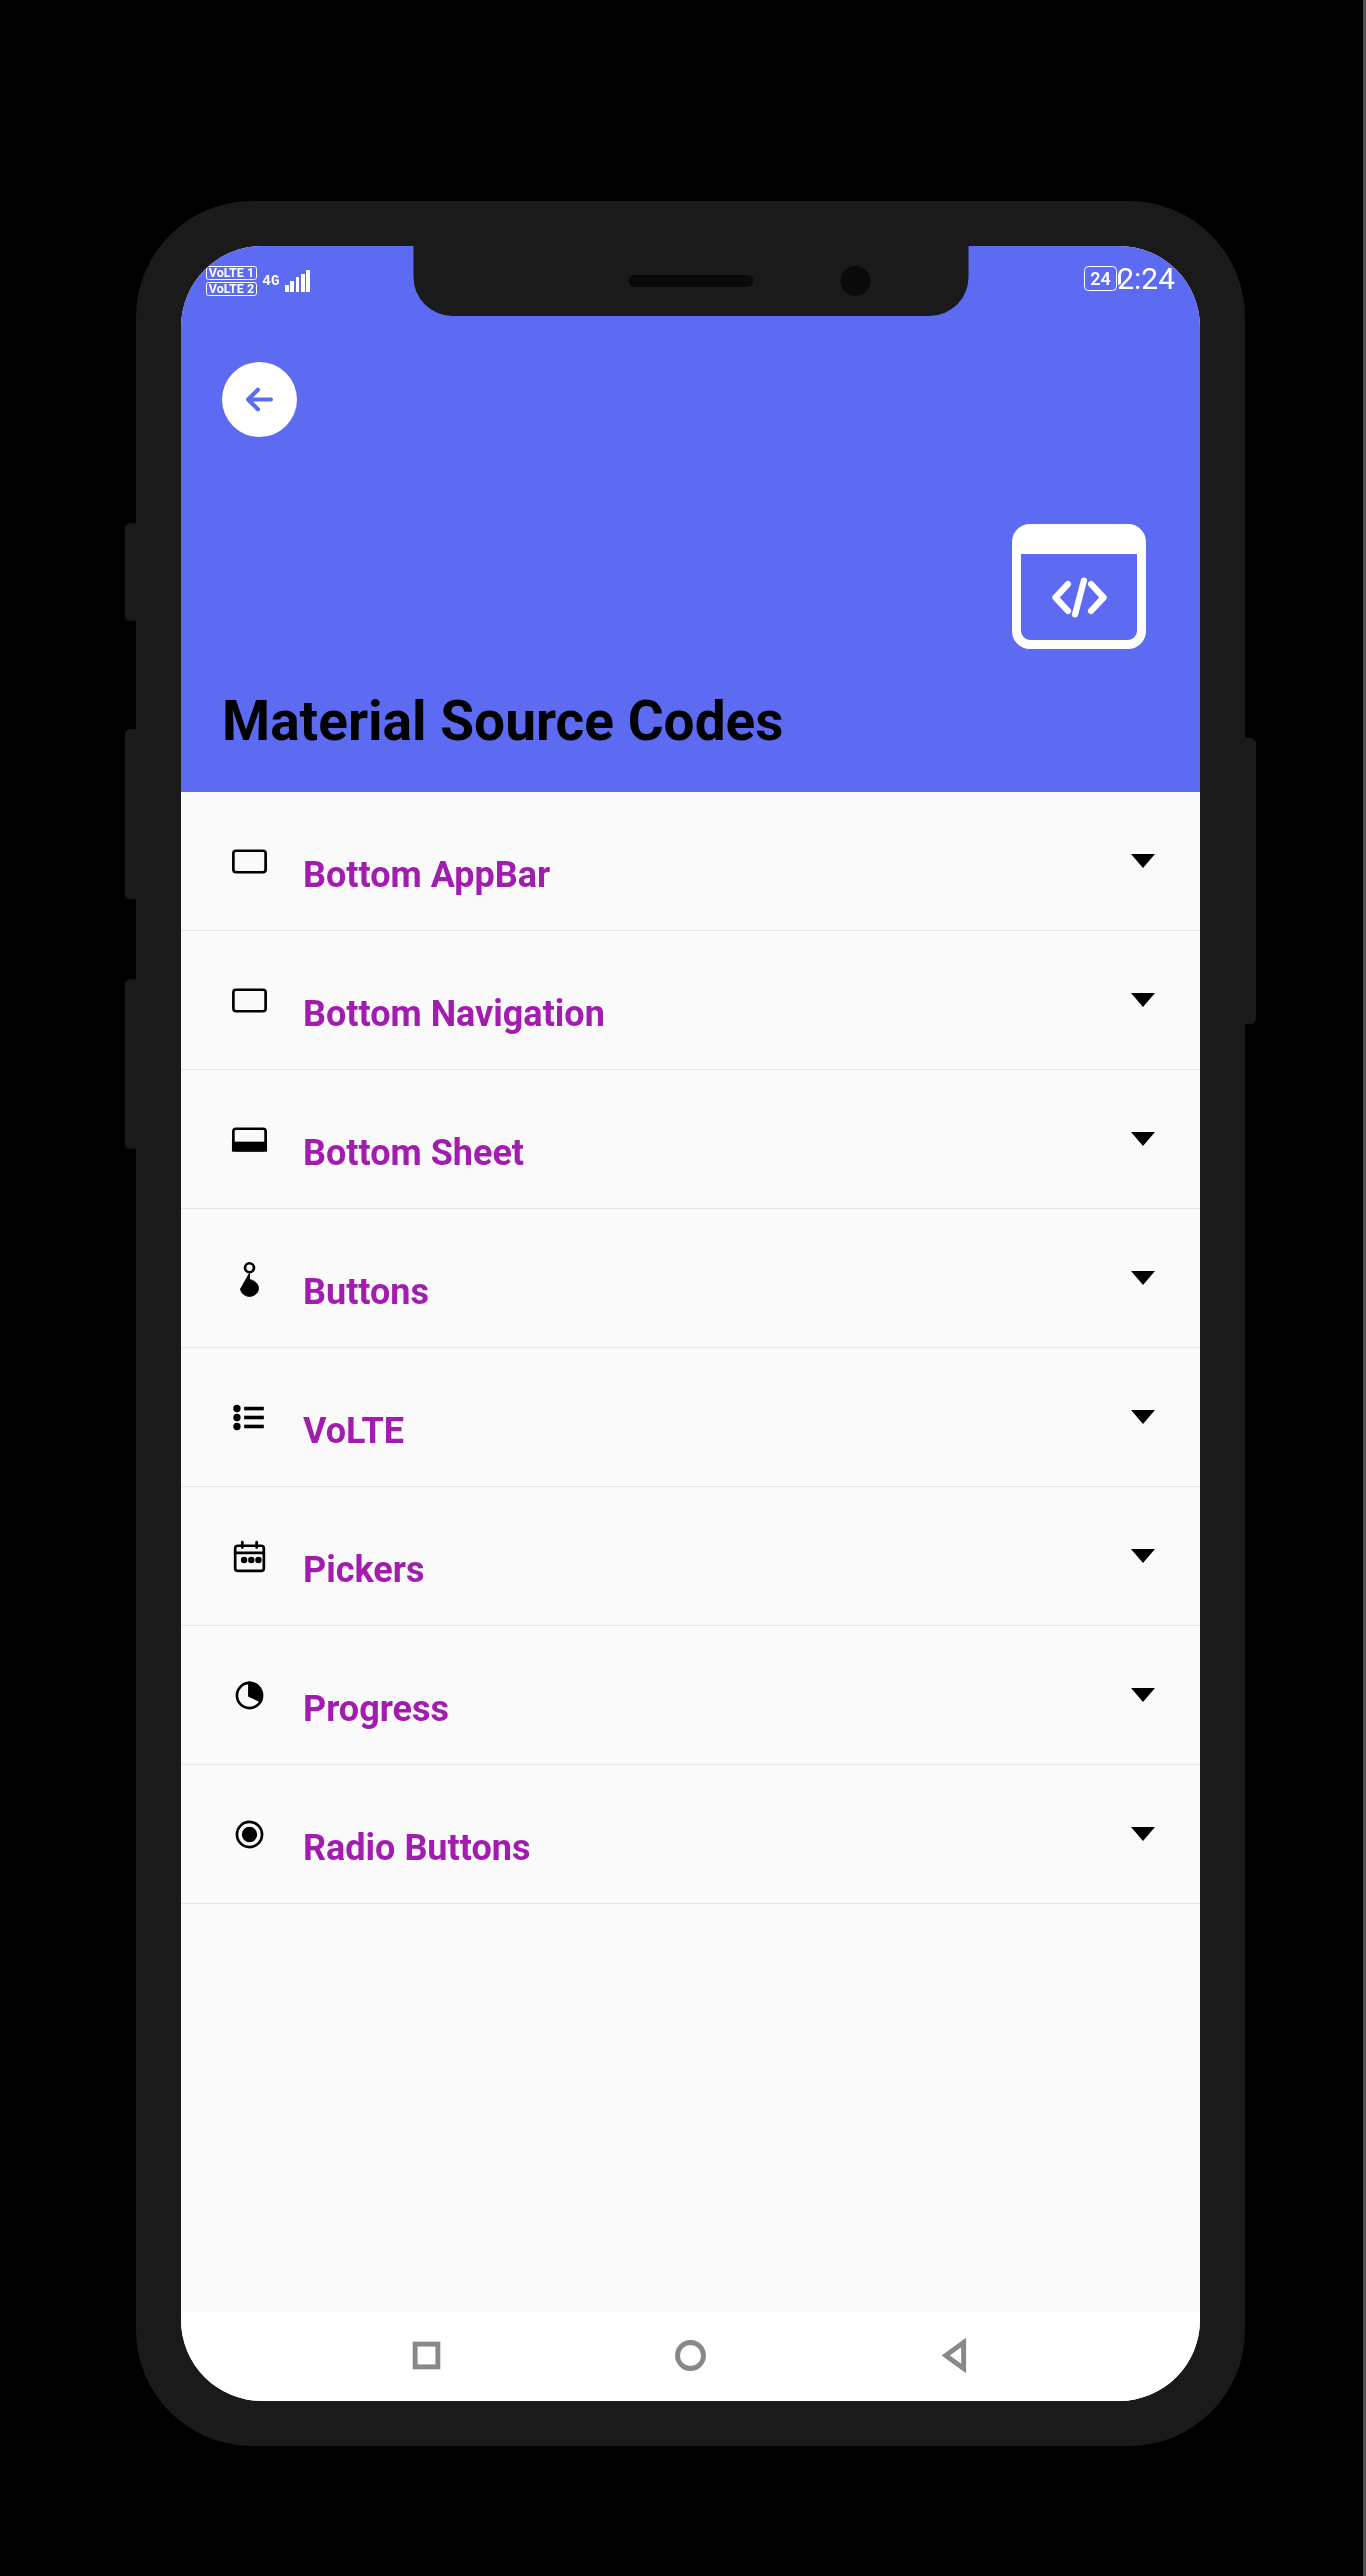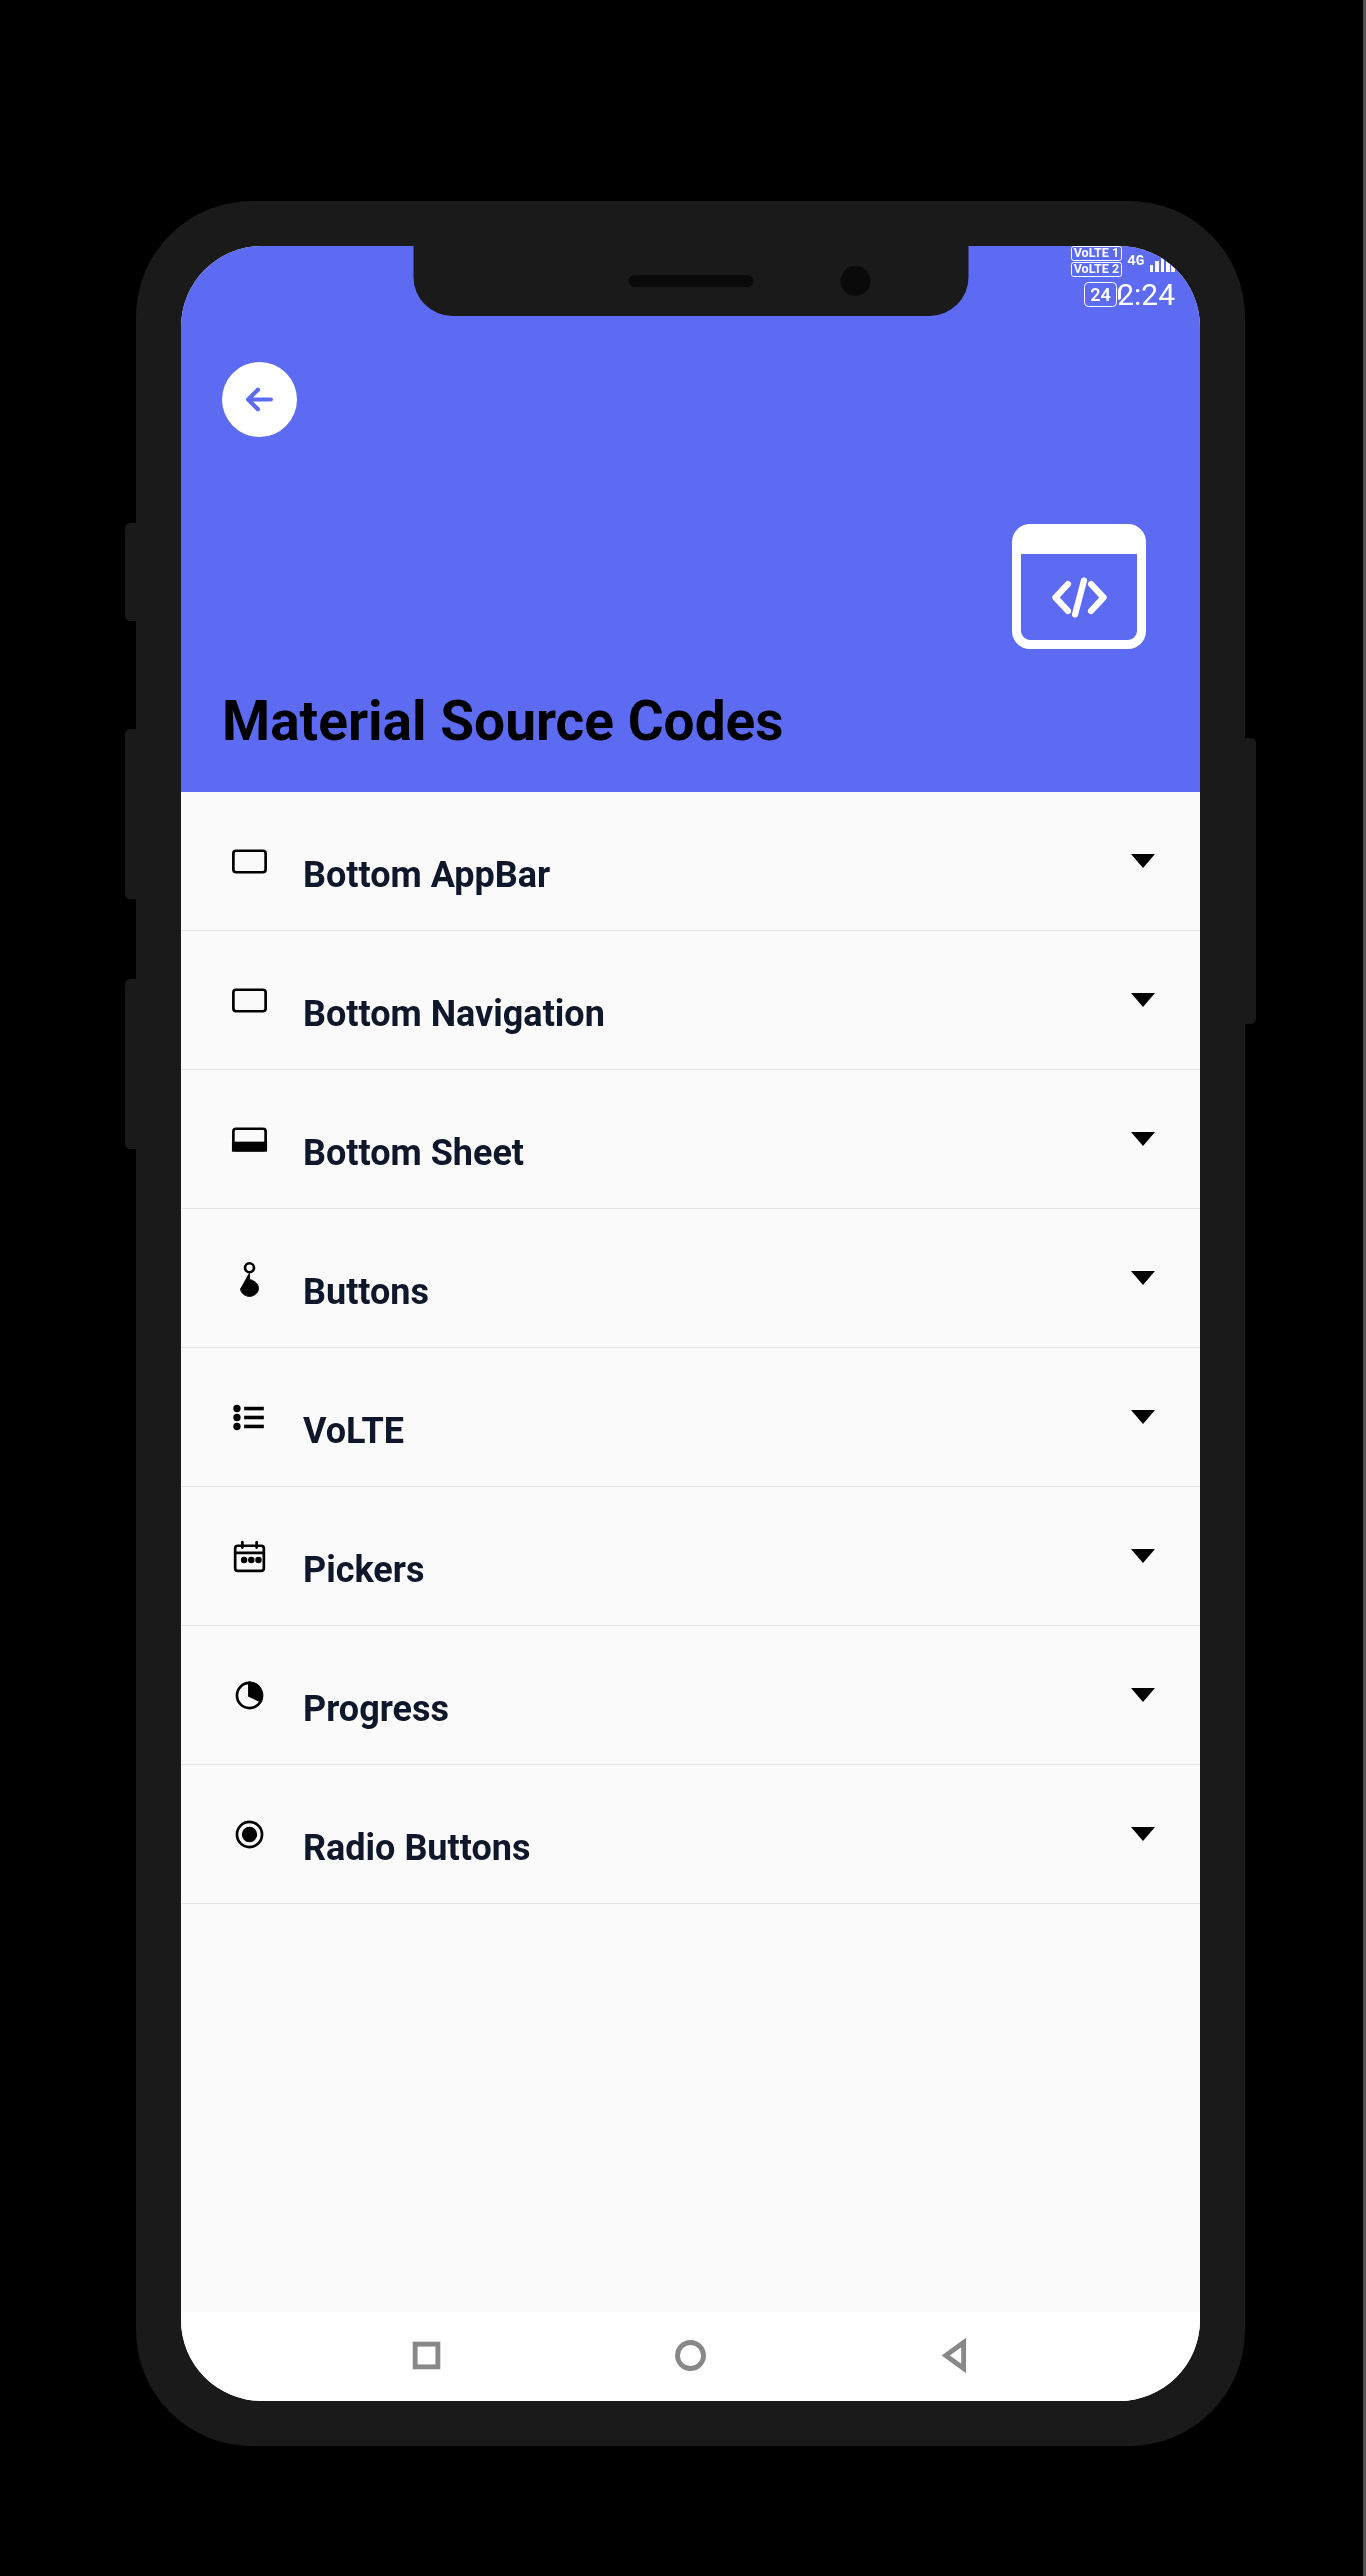--- a/index.html
+++ b/index.html
@@ -99,21 +99,20 @@
     color: #fff;
   }
   .status-bar {
     height: 54px;
     display: flex;
     justify-content: space-between;
     align-items: flex-end;
     padding: 0 25px 3.6px 25px;
     font-size: 21.5px;
     font-weight: 500;
-    flex-direction: column;
   }
   .status-left {
     display: flex;
     align-items: center;
     gap: 5.4px;
     font-size: 16px;
   }
   .volte-stack { display:flex; flex-direction:column; gap:1.8px;}
   .volte { font-size:12.5px; font-weight:700; border:1.3px solid #fff; border-radius:2.7px; padding:0 1.8px; line-height:12.5px;}
   .sig-4g { font-size:14.3px; font-weight:600;font-family:Liberation Mono, monospace;}
@@ -198,21 +197,21 @@
     width: 47px;
     height: 47px;
     display:flex; align-items:center; justify-content:center;
     flex-shrink: 0;
   }
   .row-icon svg { width:43px; height:43px; fill:none; stroke:#000; stroke-width:3.2; }
   .row-label {
     margin-left: 30px;
     font-size: 36px;
     font-weight: 700;
-    color: #0f172a;
+    color: #a21caf;
     flex: 1;
     margin-top: 28px;
   }
   .row-caret {
     width: 0; height: 0;
     border-left: 12.5px solid transparent;
     border-right: 12.5px solid transparent;
     border-top: 14.3px solid #000;
   }
 

